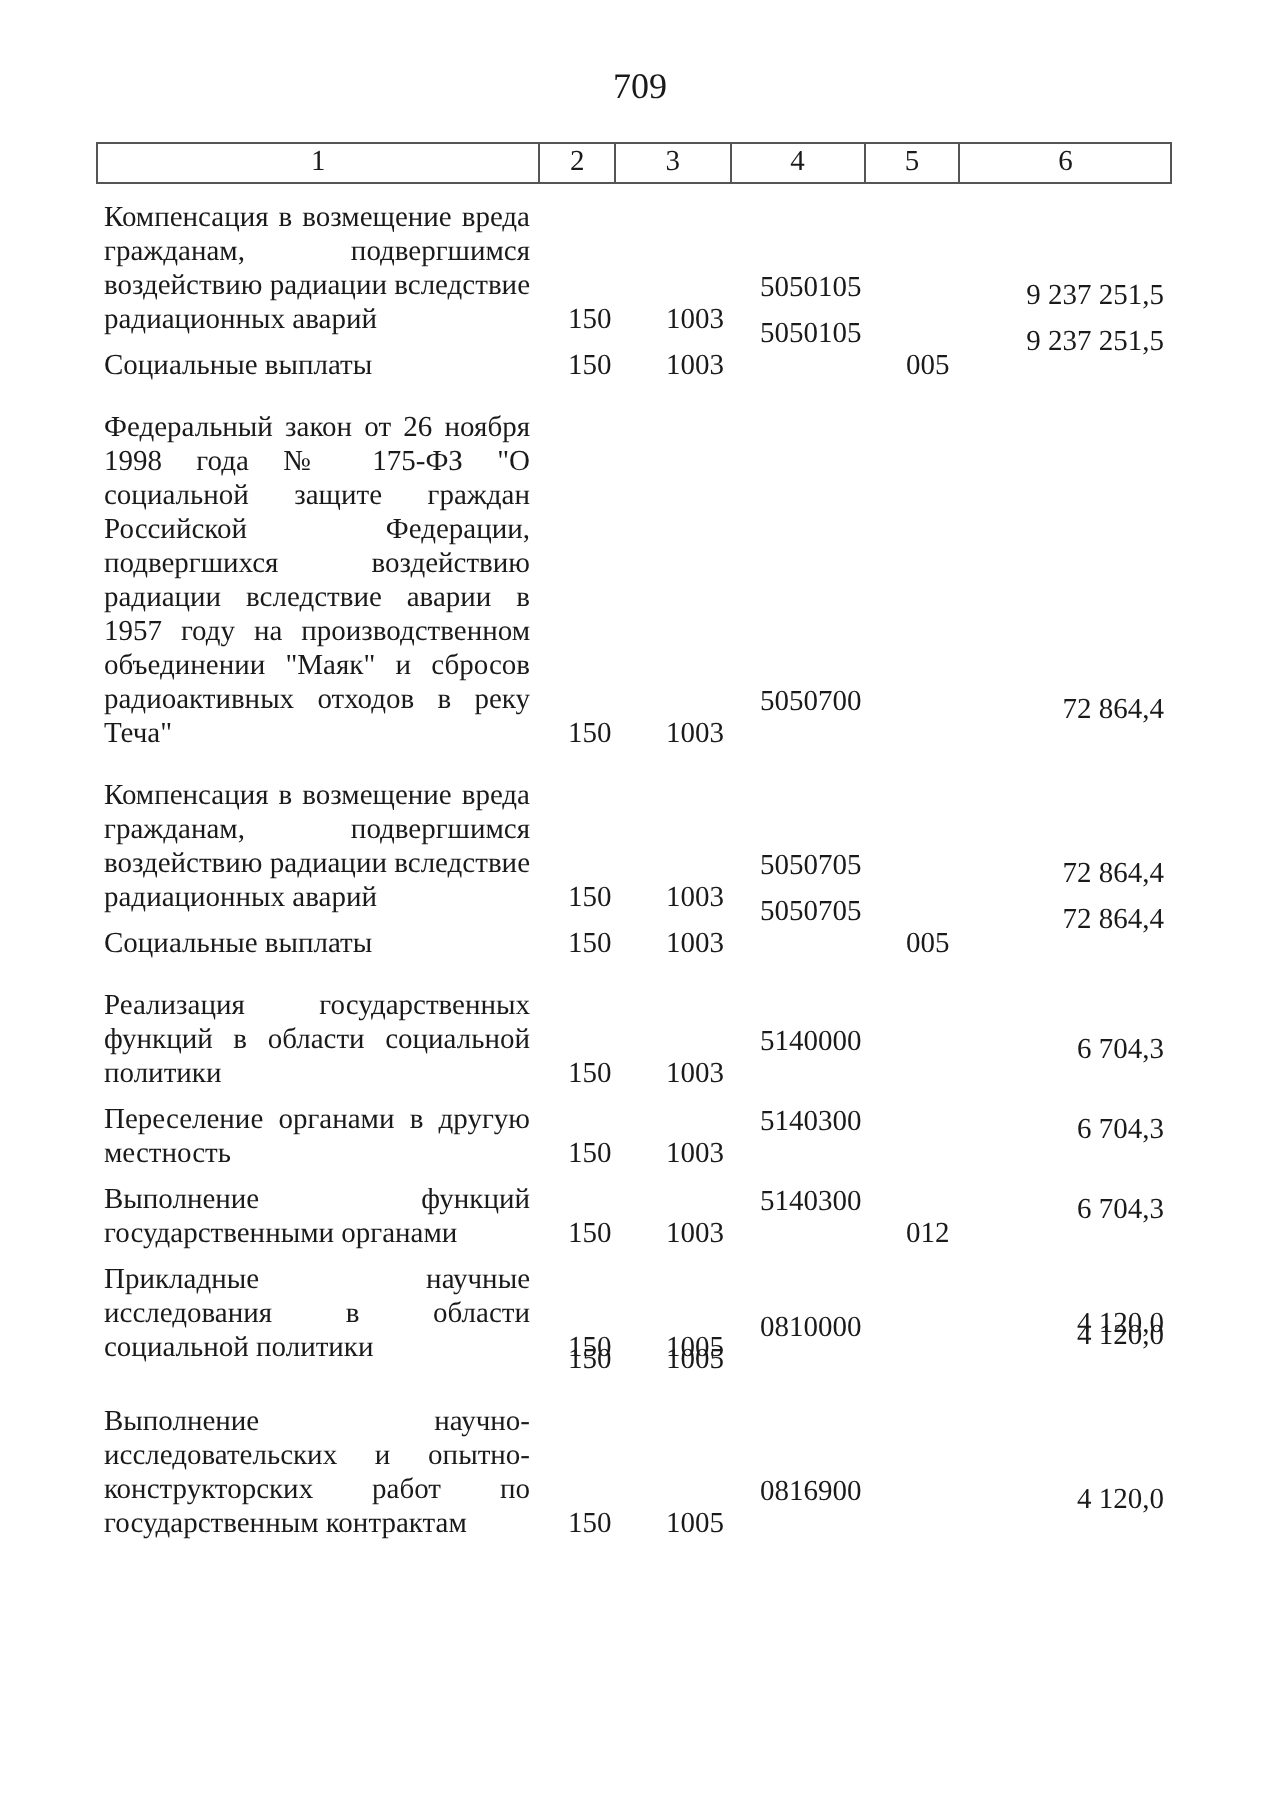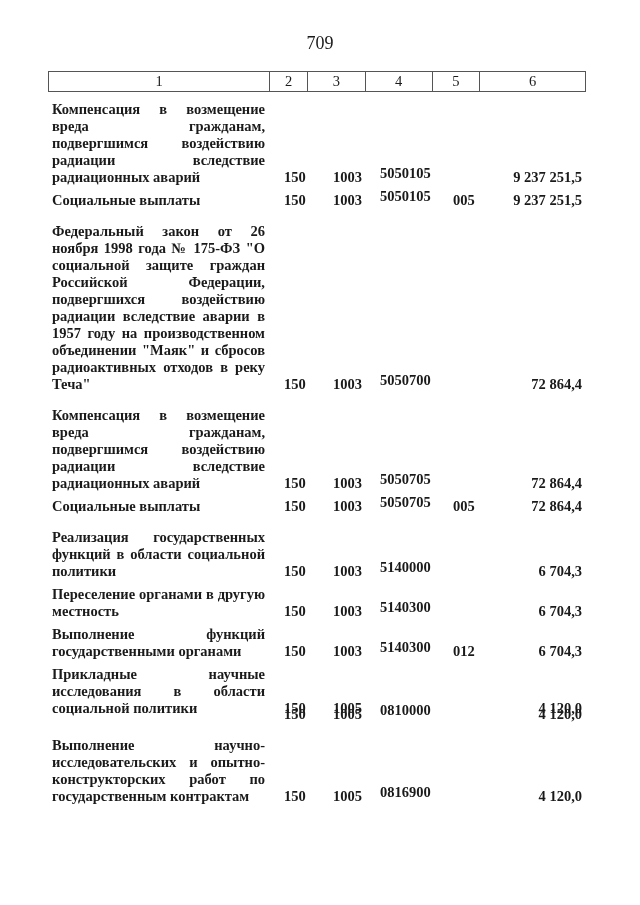--- a/index.html
+++ b/index.html
@@ -18,33 +18,33 @@
     border: 1px solid #555; box-sizing: border-box; display: flex;
   }
   .header-row .hc {
     box-sizing: border-box; border-right: 1px solid #555;
     text-align: center; line-height: 19px; font-size: 14.5px;
   }
   .header-row .hc:last-child { border-right: none; }
   .c1 { width: 222px; } .c2 { width: 38px; } .c3 { width: 58px; }
   .c4 { width: 67px; } .c5 { width: 48px; } .c6 { width: 105px; }
 
-  .rows { position: absolute; top: 101px; left: 0; width: 640px; font-weight: bold; }
+  .rows { position: absolute; top: 101px; left: 0; width: 640px; }
   .row { position: relative; display: flex; align-items: flex-end; margin-bottom: 6px; }
   .row.gap { margin-bottom: 14px; }
   .desc {
     margin-left: 52px; width: 213px; text-align: justify; text-align-last: left;
     line-height: 17px; hyphens: none;
   }
   .num { line-height: 17px; white-space: nowrap; }
   .n2 { position: absolute; left: 284px; bottom: 0; }
   .n3 { position: absolute; left: 333px; bottom: 0; }
-  .n4 { position: absolute; left: 380px; bottom: 4px; margin-top: 20px; }
+  .n4 { position: absolute; left: 380px; bottom: 16px; margin-top: 20px; }
   .n5 { position: absolute; left: 453px; bottom: 0; }
-  .n6 { position: absolute; right: 58px; bottom: 0; text-align: right; }
+  .n6 { position: absolute; right: 58px; bottom: 12px; text-align: right; }
 </style>
 </head>
 <body>
 
 <div class="page-number">709</div>
 
 <div class="header-row">
   <div class="hc c1">1</div>
   <div class="hc c2">2</div>
   <div class="hc c3">3</div>

